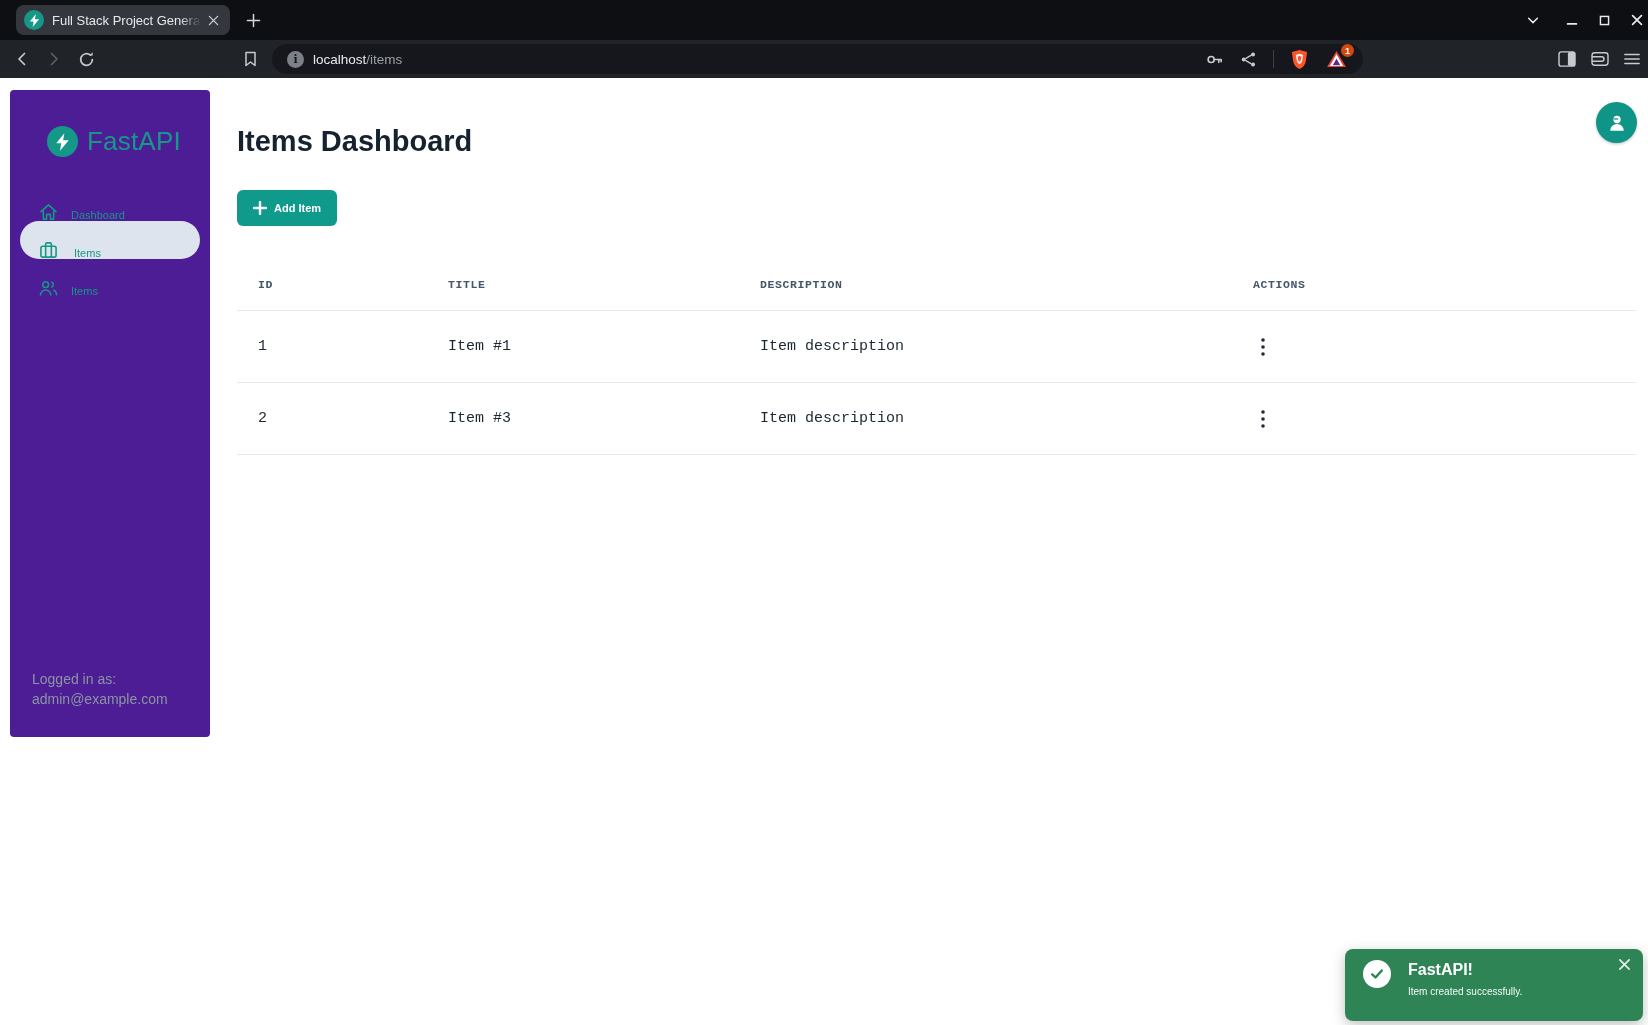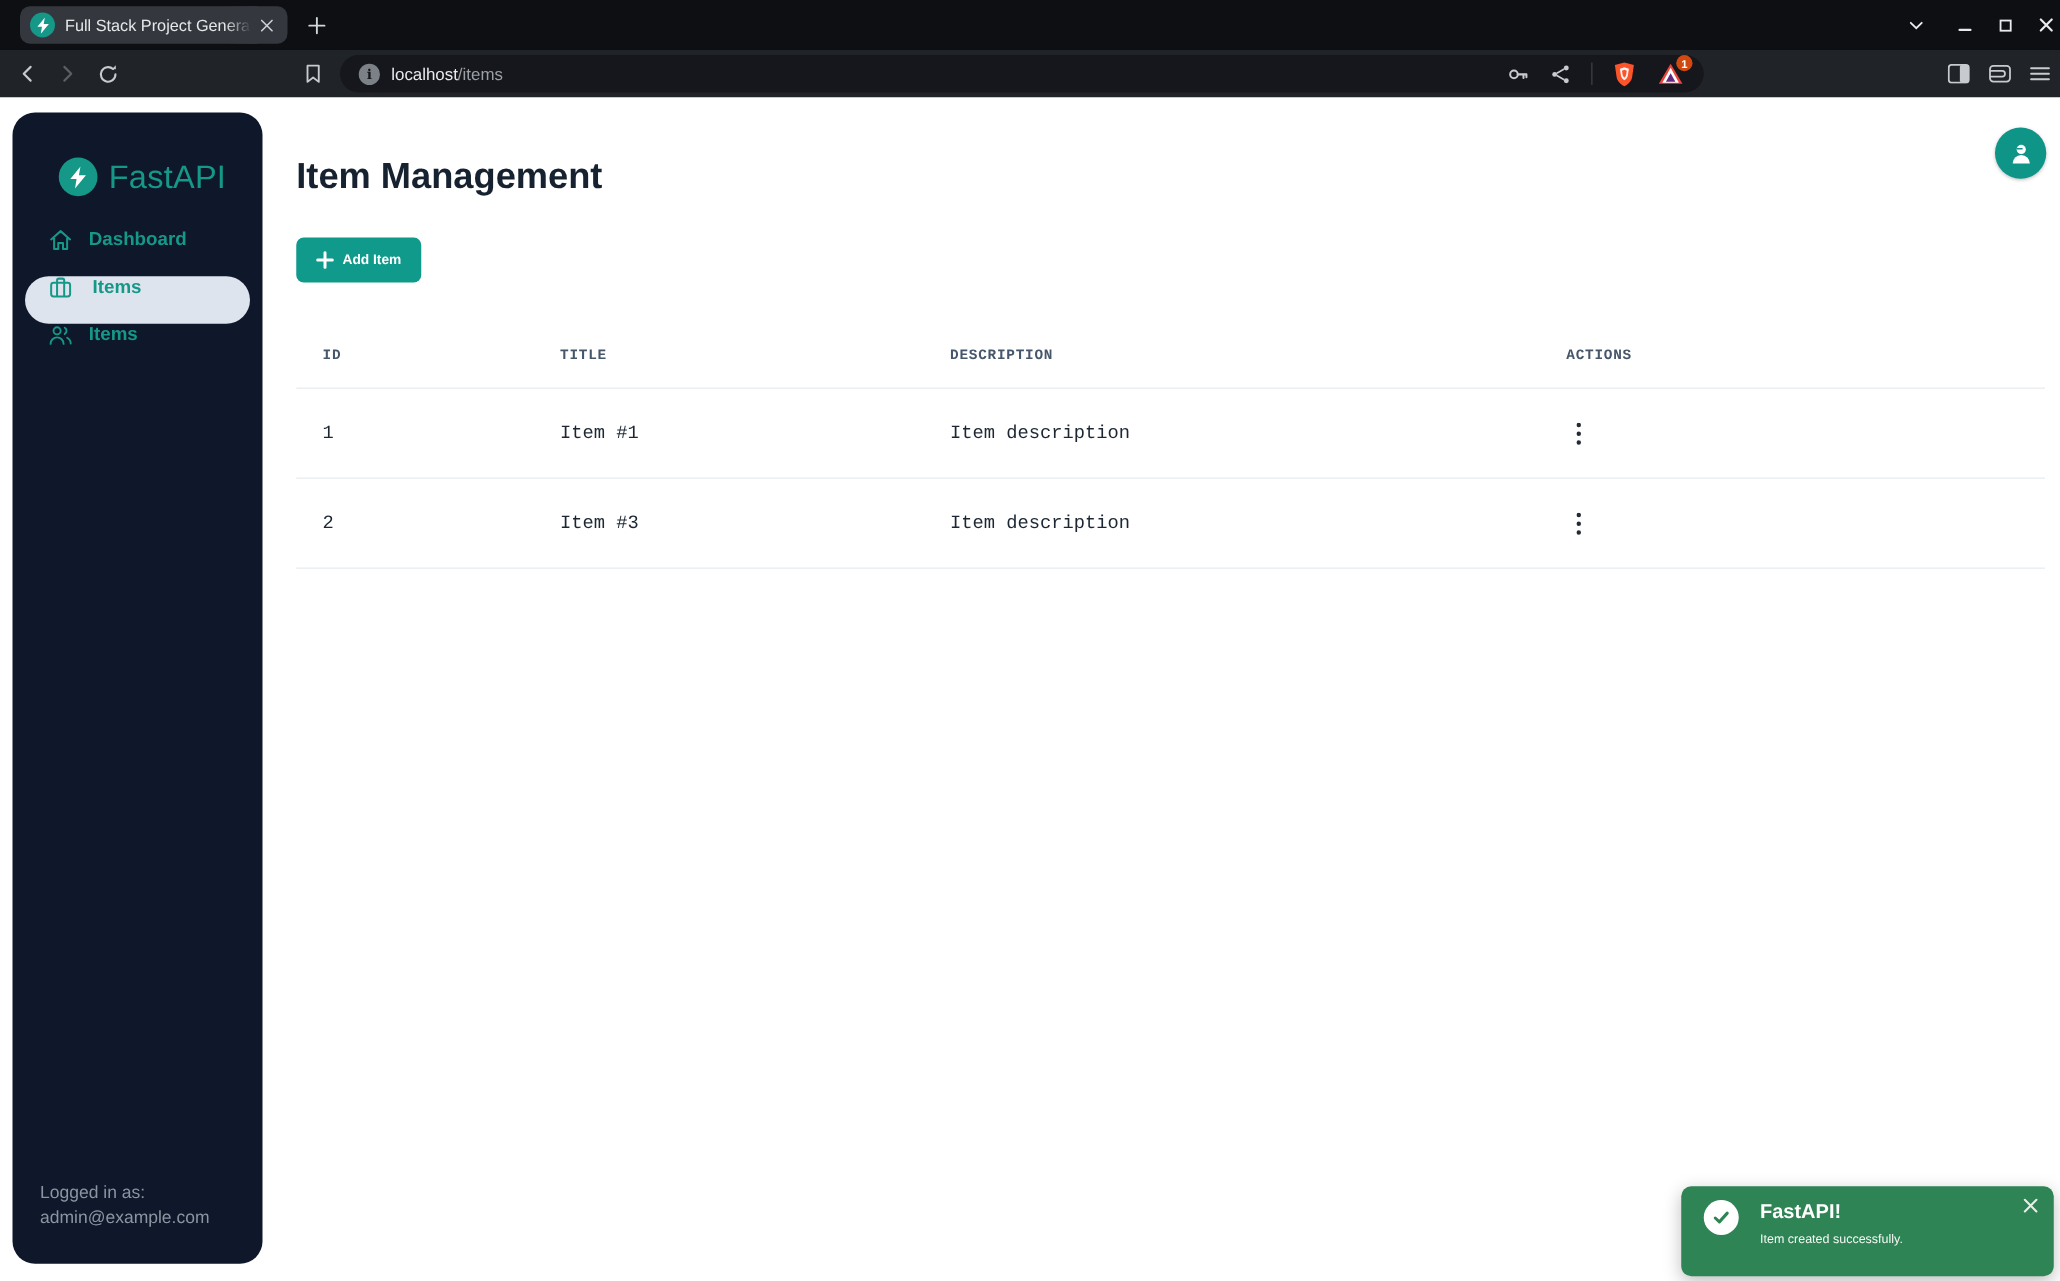--- a/index.html
+++ b/index.html
@@ -29,27 +29,27 @@
   .url-text .path { color:#9aa0a6; }
   .urlbar-icons { display:flex; align-items:center; gap:16px; margin-right:6px; }
   .vsep { width:1px; height:18px; background:#3c4046; }
   .badge { position:absolute; top:-5px; right:-7px; min-width:13px; height:13px; border-radius:7px; background:#d1490f; color:#fff;
            font-size:9px; font-weight:bold; display:flex; align-items:center; justify-content:center; padding:0 3px; }
   .rewards-wrap { position:relative; width:22px; height:20px; display:flex; align-items:center; justify-content:center; }
 
   
   .page { position:absolute; left:0; top:78px; width:1648px; height:947px; background:#ffffff; }
 
-  .sidebar { position:absolute; left:10px; top:12px; width:200px; height:921px; background:#0f172a; border-radius:18px; }
+  .sidebar { position:absolute; left:10px; top:12px; width:200px; height:647px; background:#4c1d95; border-radius:4px; }
   .logo { display:flex; align-items:center; gap:9px; margin:36px 0 0 37px; }
   .logo-mark { width:31px; height:31px; border-radius:50%; background:#159888; display:flex; align-items:center; justify-content:center; }
   .logo-text { font-size:26px; color:#159888; letter-spacing:0.2px; }
   .menu { margin-top:26px; padding:0 10px; }
-  .menu-item { display:flex; align-items:flex-start; gap:13px; height:38px; padding:0 0 0 19px; border-radius:19px;
-               color:#159888; font-size:15px; cursor:pointer;font-weight:bold; }
+  .menu-item { display:flex; align-items:flex-end; gap:13px; height:38px; padding:0 0 0 19px; border-radius:19px;
+               color:#159888; font-size:11px; cursor:pointer; }
   .menu-item.active { background:#dee4ee;gap:16px; }
   .menu-item svg { flex:0 0 auto; }
   .sidebar-footer { position:absolute; left:22px; bottom:28px; font-size:14px; color:#8b95a1; line-height:20px; }
 
   .content-title { position:absolute; left:237px; top:47px; font-size:29px; font-weight:bold; color:#16222f; }
   .add-btn { position:absolute; left:237px; top:112px; height:36px; padding:0 16px; background:#0f9a8b; border:none; border-radius:6px;
              color:#fff; font-size:11px; font-weight:bold; display:flex; align-items:center; gap:7px; cursor:pointer;
              font-family:"Liberation Sans","DejaVu Sans",sans-serif; }
   .avatar-btn { position:absolute; left:1596px; top:24px; width:41px; height:41px; border-radius:50%; background:#0f9488; border:none;
                 display:flex; align-items:center; justify-content:center; cursor:pointer; box-shadow:0 1px 3px rgba(0,0,0,0.25); }
@@ -237,21 +237,21 @@
           </span>
           <span>Items</span>
         </div>
       </div>
       <div class="sidebar-footer">
         <div>Logged in as:</div>
         <div>admin@example.com</div>
       </div>
     </nav>
 
-    <h1 class="content-title">Item Management</h1>
+    <h1 class="content-title">Items Dashboard</h1>
 
     <button class="add-btn">
       <span style="display:flex;">
         <svg width="14" height="14" viewBox="0 0 14 14">
             <path d="M7 1 V13 M1 7 H13" stroke="#fff" stroke-width="2.4" stroke-linecap="round"></path>
           </svg>
       </span>
       <span>Add Item</span>
     </button>
 

